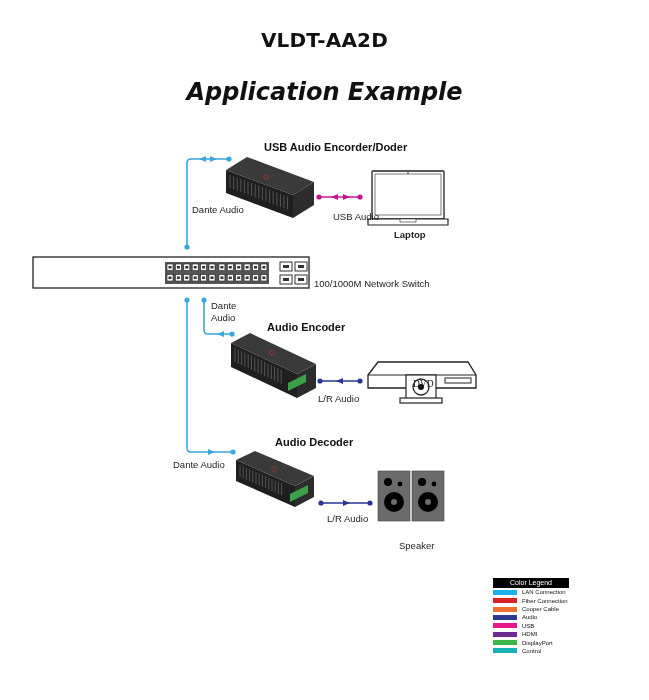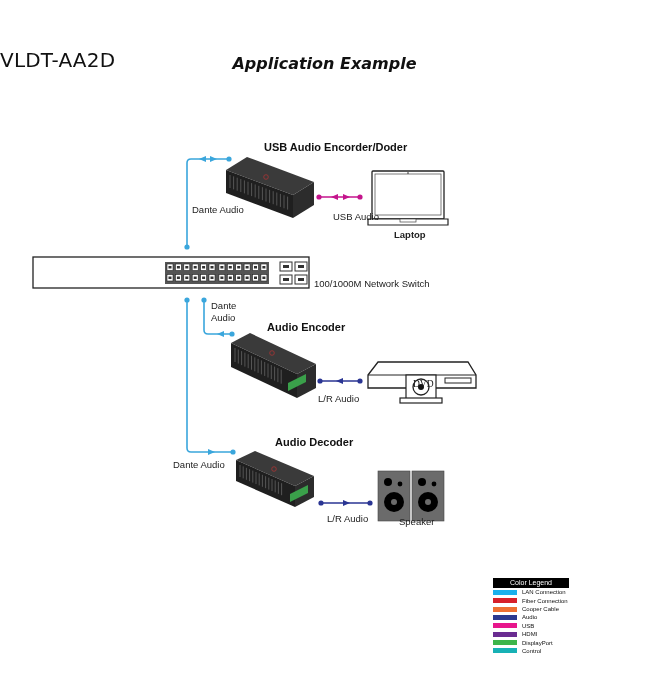--- a/index.html
+++ b/index.html
@@ -1,22 +1,22 @@
 <!DOCTYPE html>
 <html><head>
 <meta charset="utf-8">
 <style>
   html, body { margin:0; padding:0; background:#ffffff; }
   body { width:649px; height:700px; position:relative; overflow:hidden;
          font-family:"Liberation Sans", sans-serif; color:#111; }
   .abs { position:absolute; }
-  .title-main { left:0; width:649px; top:28px; text-align:left;
-                font-family:"DejaVu Sans", sans-serif; font-weight:normal; font-size:20px; letter-spacing:0.2px;margin-top:20px; }
-  .title-sub { left:0; width:649px; top:54px; text-align:center;
-               font-family:"DejaVu Sans", sans-serif; font-weight:bold; font-style:italic; font-size:16px; }
+  .title-main { left:0; width:649px; top:28px; text-align:center;
+                font-family:"DejaVu Sans", sans-serif; font-weight:bold; font-size:20px; letter-spacing:0.2px; }
+  .title-sub { left:0; width:649px; top:78px; text-align:center;
+               font-family:"DejaVu Sans", sans-serif; font-weight:bold; font-style:italic; font-size:24px; }
   .lbl { font-size:9.5px; color:#222; white-space:nowrap; }
   .lbl-bold { font-size:11px; font-weight:bold; color:#111; white-space:nowrap; }
   svg#diagram { position:absolute; left:0; top:0; }
   .legend { left:493px; top:578px; width:76px; }
   .legend-head { background:#000; color:#fff; font-size:7px; text-align:center; height:10px; line-height:10px; }
   .legend-row { display:flex; align-items:center; height:8.2px; margin-top:0.2px; }
   .legend-sw { width:24px; height:5px; margin-right:5px; }
   .legend-txt { font-size:6px; color:#111; white-space:nowrap; }
 </style>
 </head>
@@ -252,21 +252,21 @@
 <div class="abs lbl" style="left:394px;top:229px;font-weight:bold;">Laptop</div>
 <div class="abs lbl" style="left:314px;top:267px;margin-top:11px;">100/1000M Network Switch</div>
 <div class="abs lbl" style="left:211px;top:300px;">Dante</div>
 <div class="abs lbl" style="left:211px;top:312px;">Audio</div>
 <div class="abs lbl-bold" style="left:267px;top:321px;text-align:center;">Audio Encoder</div>
 <div class="abs lbl" style="left:318px;top:393px;">L/R Audio</div>
 <div class="abs lbl" style="left:413px;top:379px;font-family:Liberation Serif, serif;">DVD</div>
 <div class="abs lbl-bold" style="left:275px;top:436px;">Audio Decoder</div>
 <div class="abs lbl" style="left:173px;top:459px;">Dante Audio</div>
 <div class="abs lbl" style="left:327px;top:513px;">L/R Audio</div>
-<div class="abs lbl" style="left:399px;top:516px;">Speaker</div>
+<div class="abs lbl" style="left:399px;top:540px;">Speaker</div>
 
 <div class="abs legend">
   <div class="legend-head">Color Legend</div>
   <div id="legend-rows">
       <div class="legend-row">
         <span class="legend-sw" style="background: rgb(26, 176, 236);"></span>
         <span class="legend-txt">LAN Connection</span>
       </div>
       <div class="legend-row">
         <span class="legend-sw" style="background: rgb(215, 32, 42);"></span>

